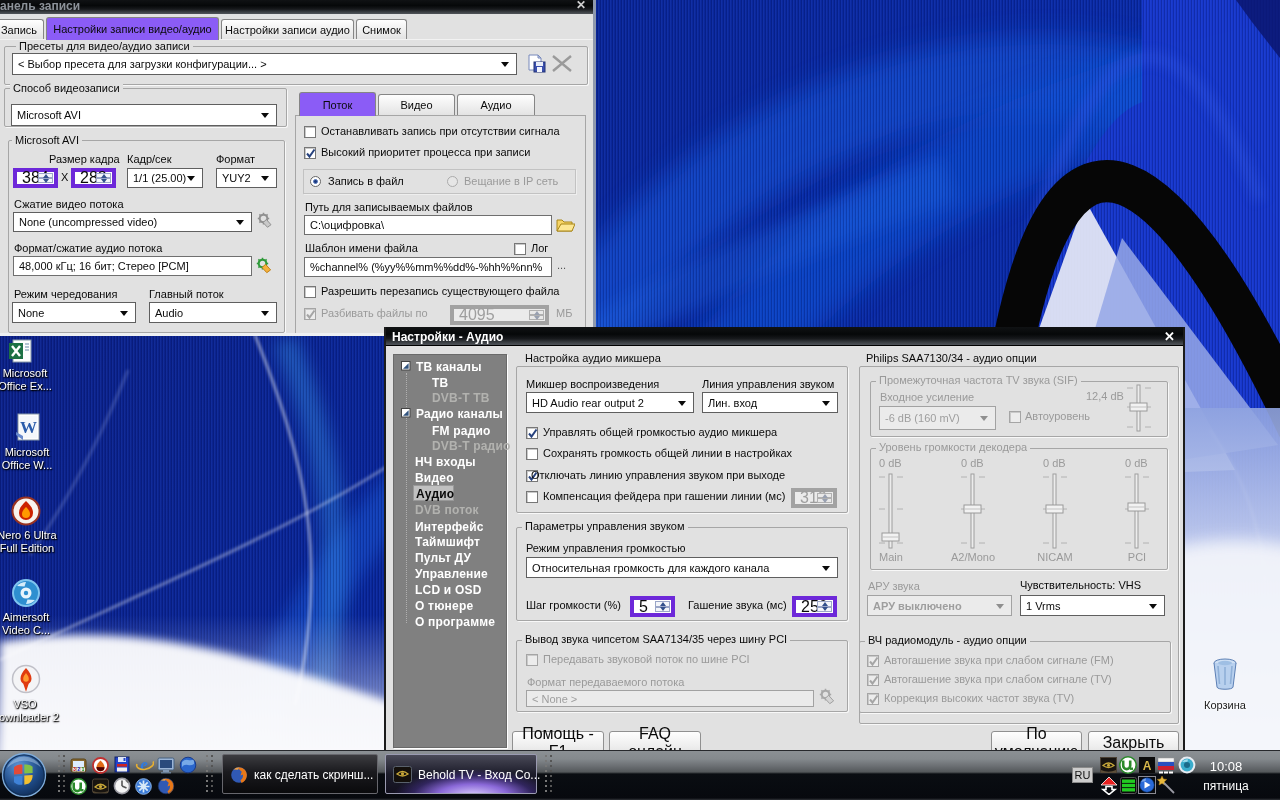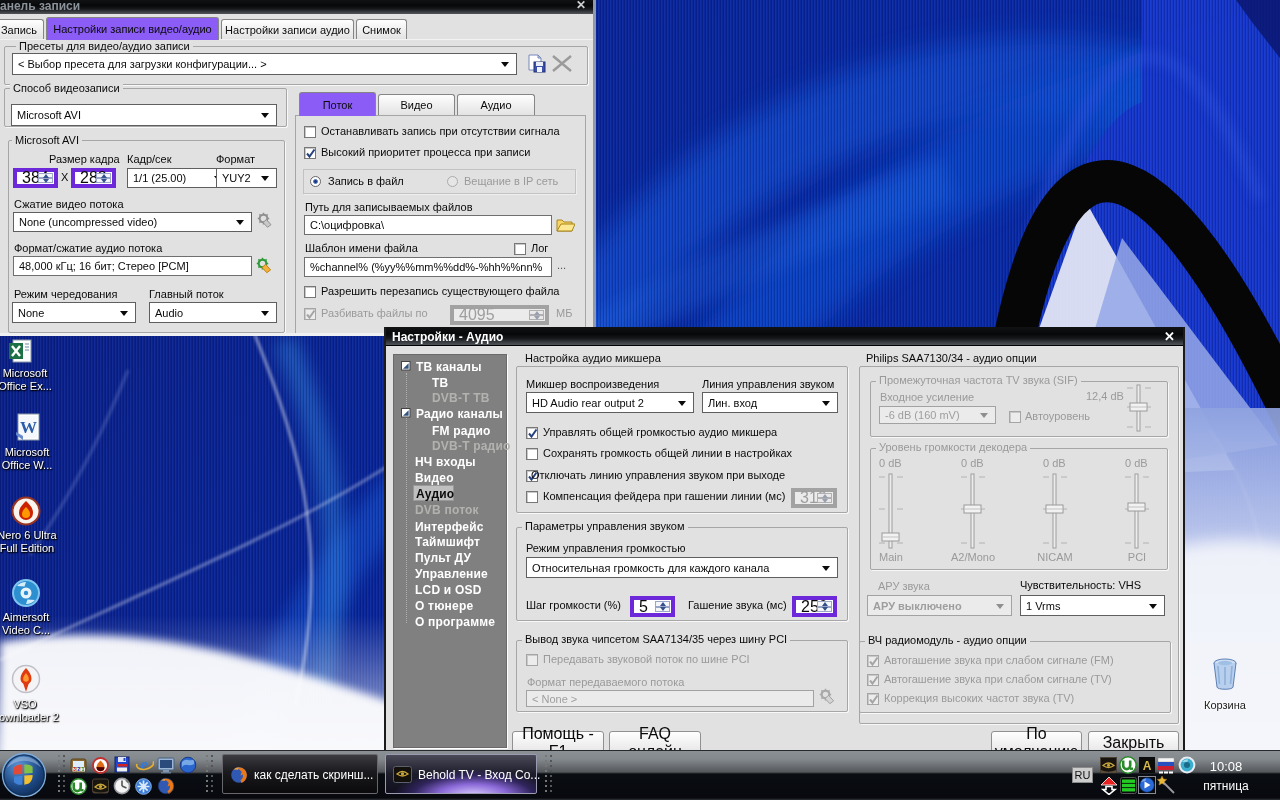--- a/index.html
+++ b/index.html
@@ -214,21 +214,21 @@
         </span>
       </div>
     <div class="lbl" style="left:61px;top:171px;">X</div>
     <div class="spin" style="left:71px;top:168px;width:45px;height:20px;">
         <span class="tx">288</span>
         <span class="btns">
           <span class="bu"></span>
           <span class="bd"></span>
         </span>
       </div>
-    <div class="combo" style="left:127px;top:168px;width:103px;height:20px;">
+    <div class="combo" style="left:127px;top:168px;width:76px;height:20px;">
         <span class="tx">1/1 (25.00)</span>
         <span class="ar"></span>
       </div>
     <div class="combo" style="left:216px;top:168px;width:61px;height:20px;">
         <span class="tx">YUY2</span>
         <span class="ar"></span>
       </div>
     <div class="lbl" style="left:14px;top:198px;">Сжатие видео потока</div>
     <div class="combo" style="left:13px;top:212px;width:239px;height:20px;">
         <span class="tx">None (uncompressed video)</span>
@@ -428,21 +428,21 @@
           <path d="M7.5 0.8 v2.2 M7.5 10.2 v2.2 M1.8 6.5 h2.2 M11 6.5 h2.2 M3.4 2.4 l1.6 1.6 M10 9 l1.6 1.6 M11.6 2.4 l-1.6 1.6 M5 9 l-1.6 1.6"></path>
         </g>
       <path d="M7 10.5 l4.8 5.2 3.8 -2.8 -5 -5.6 z" fill="#d5d5d5" stroke="#9a9a9a" stroke-width="0.9"></path>
     </svg>
 
     <div class="gb" style="left:473px;top:39px;width:320px;height:358px;"></div>
     <div class="lbl" style="left:477px;top:25px;background:#e1e1e1;padding:0 3px;z-index:2;">Philips SAA7130/34 - аудио опции</div>
     <div class="gb glab" style="left:484px;top:54px;width:298px;height:56px;"></div>
     <div class="glbl" style="left:490px;top:47px;background:#e1e1e1;padding:0 3px;z-index:2;">Промежуточная частота TV звука (SIF)</div>
     <div class="glbl" style="left:494px;top:64px;">Входное усиление</div>
-    <div class="combo dis" style="left:493px;top:79px;width:117px;height:18px;">
+    <div class="combo dis" style="left:493px;top:79px;width:117px;height:24px;">
         <span class="tx">-6 dB (160 mV)</span>
         <span class="ar"></span>
       </div>
     <div class="cb dis" style="left:623px;top:84px;"></div>
     <div class="glbl" style="left:639px;top:83px;">Автоуровень</div>
     <div class="glbl" style="left:700px;top:63px;">12,4 dB</div>
     <svg class="abs" style="left:739px;top:55px;" width="28" height="52" viewBox="0 0 28 52">
       <g stroke="#b2b2b2">
           <path d="M2 6 h6 M20 6 h6 M2 25 h6 M20 25 h6 M2 45 h6 M20 45 h6"></path>
         </g>
@@ -487,21 +487,21 @@
         </g>
       <rect x="12" y="3" width="3" height="74" fill="#ececec" stroke="#9e9e9e"></rect>
       <rect x="5" y="32" width="17" height="8" fill="#f2f2f2" stroke="#9a9a9a"></rect>
       <line x1="5" y1="36" x2="22" y2="36" stroke="#c2c2c2"></line>
     </svg>
     <div class="glbl" style="left:475px;top:224px;width:60px;text-align:center;">Main</div>
     <div class="glbl" style="left:557px;top:224px;width:60px;text-align:center;">A2/Mono</div>
     <div class="glbl" style="left:639px;top:224px;width:60px;text-align:center;">NICAM</div>
     <div class="glbl" style="left:721px;top:224px;width:60px;text-align:center;">PCI</div>
 
-    <div class="glbl" style="left:492px;top:253px;">АРУ звука</div>
+    <div class="glbl" style="left:482px;top:253px;">АРУ звука</div>
     <div class="lbl" style="left:634px;top:252px;">Чувствительность: VHS</div>
     <div class="combo dis" style="left:481px;top:268px;width:145px;height:21px;font-weight:bold;">
         <span class="tx">АРУ выключено</span>
         <span class="ar"></span>
       </div>
     <div class="combo" style="left:634px;top:268px;width:145px;height:21px;">
         <span class="tx">1 Vrms</span>
         <span class="ar"></span>
       </div>
 

